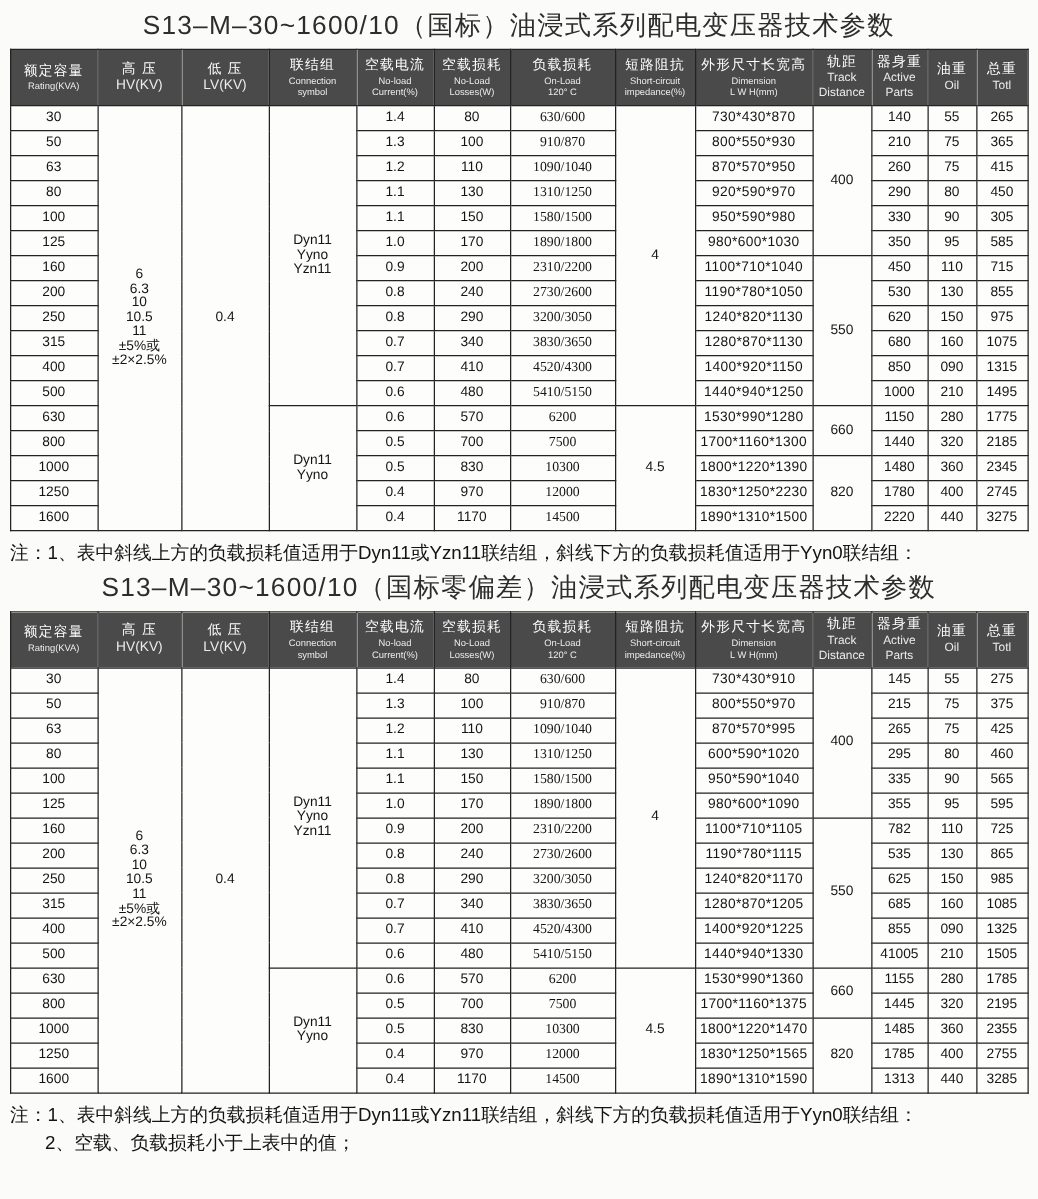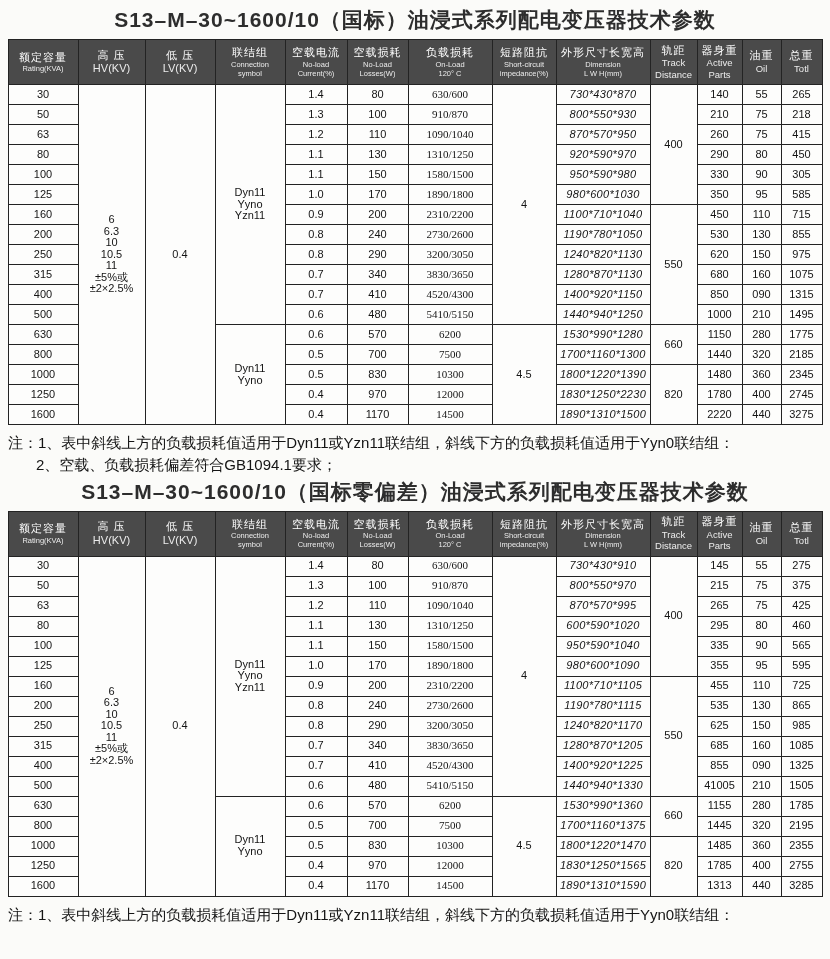--- a/index.html
+++ b/index.html
@@ -7,21 +7,21 @@
     width: 830px; height: 959px;
     background: #fbfbf9;
     font-family: "Liberation Sans", "DejaVu Sans", sans-serif;
     color: #1d1d1d;
     overflow: hidden;
   }
   .page { width: 830px; }
   .doc-title {
     text-align: center;
     font-size: 21px;
-    font-weight: bold;
+    font-weight: normal;
     letter-spacing: 1px;
     color: #2d2d2d;
     margin: 6px 0 5px 0;
   }
   .doc-title.second { margin-top: 2px; }
   table.spec {
     border-collapse: collapse;
     table-layout: fixed;
     width: 814px;
     margin: 0 auto;
@@ -50,21 +50,21 @@
   table.spec thead th:nth-child(13) .en { font-size: 9.5px; }
   table.spec td {
     height: 19px;
     font-size: 11px;
     line-height: 1.05;
     background: #fdfdfc;
     color: #141414;
   }
   td.hv-cell { font-size: 9px; line-height: 1.3; white-space: pre-line; }
   td.conn-cell { font-size: 10px; line-height: 2.2; white-space: pre-line; }
-  td.dim-cell { font-size: 10px; letter-spacing: 0.3px; font-style: italic; }
+  td.dim-cell { font-size: 10px; letter-spacing: 0.3px; }
   td.onload-cell { font-size: 10.5px; font-family: Liberation Serif, serif; }
   .notes {
     margin: 7px 0 2px 8px;
     font-size: 15px;
     color: #141414;
     line-height: 1.45;
   }
   .note-line { white-space: nowrap; overflow: hidden; }
   .note-line.indent { padding-left: 28px; }
 </style>
@@ -180,21 +180,21 @@
           <td>265</td>
         </tr>
         <tr>
           <td class="rating-cell">50</td>
           <td>1.3</td>
           <td>100</td>
           <td class="onload-cell">910/870</td>
           <td class="dim-cell">800*550*930</td>
           <td>210</td>
           <td>75</td>
-          <td>218</td>
+          <td>365</td>
         </tr>
         <tr>
           <td class="rating-cell">63</td>
           <td>1.2</td>
           <td>110</td>
           <td class="onload-cell">1090/1040</td>
           <td class="dim-cell">870*570*950</td>
           <td>260</td>
           <td>75</td>
           <td>415</td>
@@ -343,21 +343,20 @@
           <td class="dim-cell">1890*1310*1500</td>
           <td>2220</td>
           <td>440</td>
           <td>3275</td>
         </tr>
       </tbody>
   </table>
 
   <div class="notes">
     <div class="note-line">注：1、表中斜线上方的负载损耗值适用于Dyn11或Yzn11联结组，斜线下方的负载损耗值适用于Yyn0联结组：</div>
-    <div class="note-line indent">2、空载、负载损耗偏差符合GB1094.1要求；</div>
   </div>
 
   <h1 class="doc-title second">S13–M–30~1600/10（国标零偏差）油浸式系列配电变压器技术参数</h1>
 
   <table class="spec">
     <colgroup>
       <col style="width:70px">
         <col style="width:67px">
         <col style="width:70px">
         <col style="width:70px">
@@ -509,21 +508,21 @@
           <td>95</td>
           <td>595</td>
         </tr>
         <tr>
           <td class="rating-cell">160</td>
           <td>0.9</td>
           <td>200</td>
           <td class="onload-cell">2310/2200</td>
           <td class="dim-cell">1100*710*1105</td>
           <td class="track-cell" rowspan="6">550</td>
-          <td>455</td>
+          <td>782</td>
           <td>110</td>
           <td>725</td>
         </tr>
         <tr>
           <td class="rating-cell">200</td>
           <td>0.8</td>
           <td>240</td>
           <td class="onload-cell">2730/2600</td>
           <td class="dim-cell">1190*780*1115</td>
           <td>535</td>
@@ -623,15 +622,16 @@
           <td class="dim-cell">1890*1310*1590</td>
           <td>1313</td>
           <td>440</td>
           <td>3285</td>
         </tr>
       </tbody>
   </table>
 
   <div class="notes">
     <div class="note-line">注：1、表中斜线上方的负载损耗值适用于Dyn11或Yzn11联结组，斜线下方的负载损耗值适用于Yyn0联结组：</div>
+    <div class="note-line indent">2、空载、负载损耗小于上表中的值；</div>
   </div>
 
 </div>
 
 </body></html>

